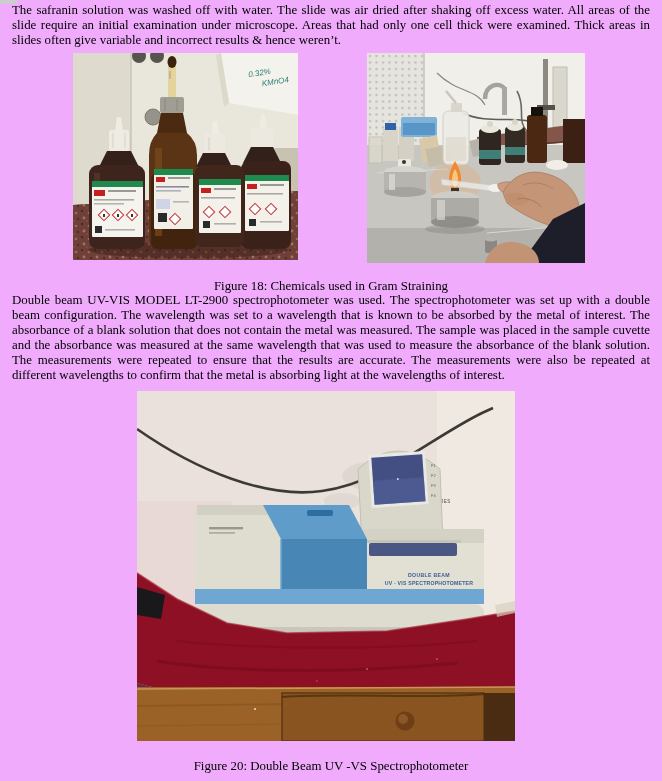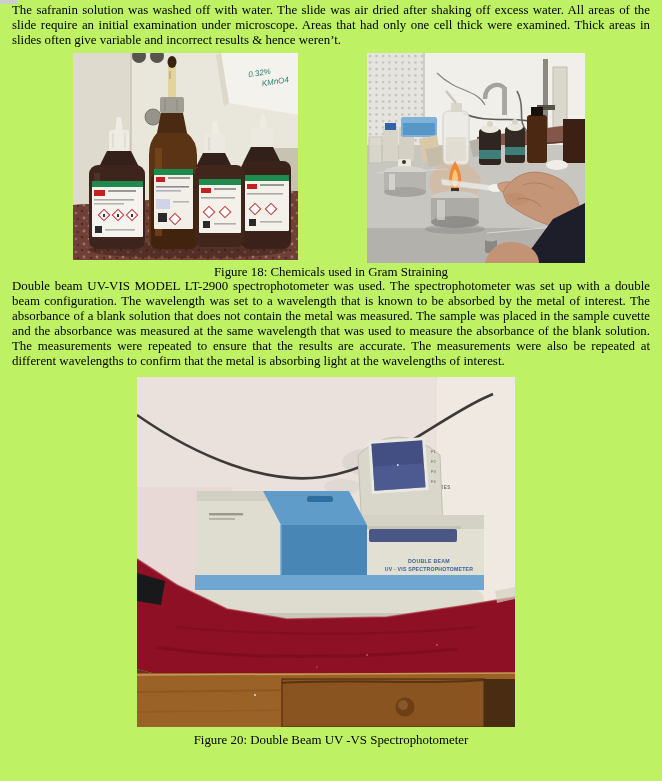--- a/index.html
+++ b/index.html
@@ -1,31 +1,31 @@
 <!DOCTYPE html>
 <html><head>
 <meta charset="utf-8">
 <style>
   html,body{margin:0;padding:0;background:#ffffff;}
   .page{
-    position:relative;width:662px;height:781px;background:#bef264;
+    position:relative;width:662px;height:781px;background:#f0abfc;
     font-family:"Liberation Serif", serif;color:#000;overflow:hidden;
   }
   .corner-artifact{position:absolute;left:0;top:0;width:17px;height:4px;background:#cdcdcd;}
   .content{padding:3px 12px 0 12px;}
   .para{margin:0;text-align:justify;font-size:12.9px;line-height:14.9px;}
   .photo-row{display:flex;align-items:flex-start;margin-top:5px;height:210px;}
   .photo-1{margin-left:61px;}
   .photo-2{margin-left:69px;}
-  .caption-row{display:flex;justify-content:center;gap:7px;margin-top:2px;
+  .caption-row{display:flex;justify-content:center;gap:7px;margin-top:16px;
     font-size:12.9px;line-height:14.5px;}
   .heading{margin:13px 0 0 0;font-size:12.9px;line-height:14.5px;font-style:italic;}
   .heading .hnum{display:inline-block;margin-right:14px;}
   .photo-3-wrap{margin-top:8px;margin-left:125px;}
-  .caption-center{text-align:center;font-size:12.9px;line-height:14.5px;margin-top:6px;}
+  .caption-center{text-align:center;font-size:12.9px;line-height:14.5px;margin-top:18px;}
   svg{display:block;}
   svg text{font-family:"Liberation Sans", sans-serif;}
 </style>
 </head>
 <body>
 
 <div class="page">
   <div class="corner-artifact"></div>
 
   <div class="content">

